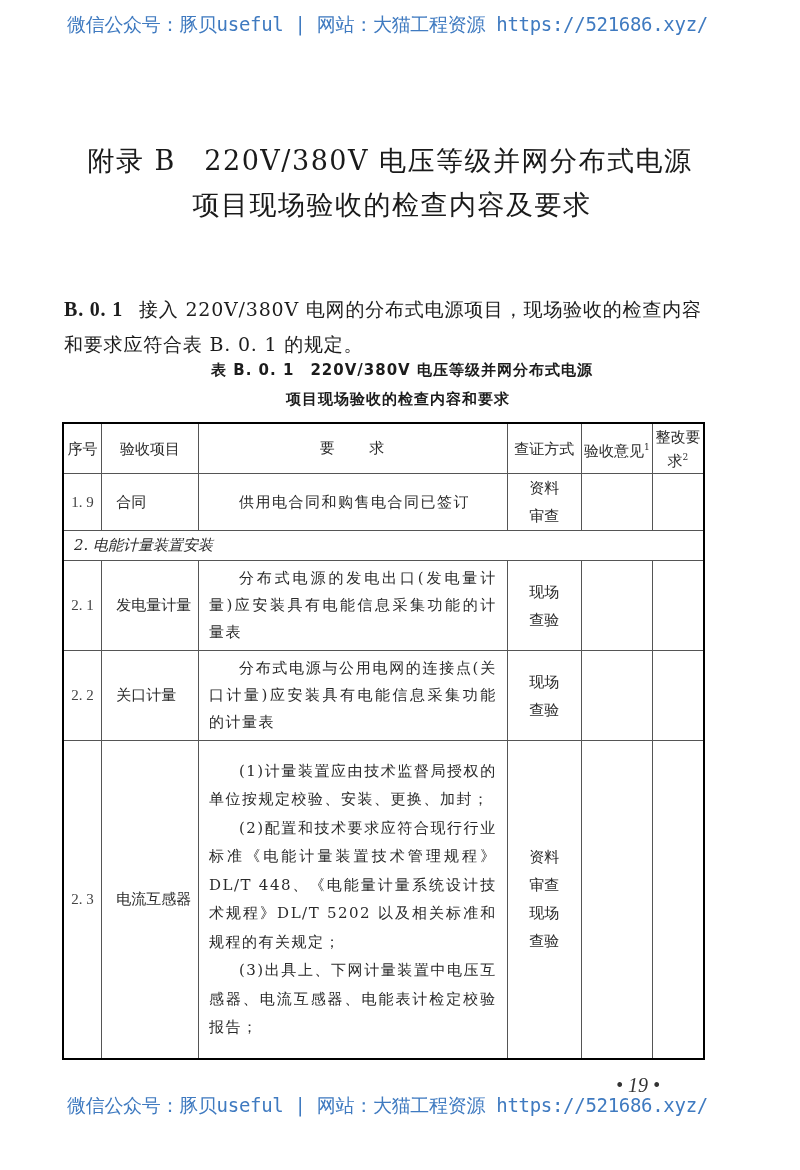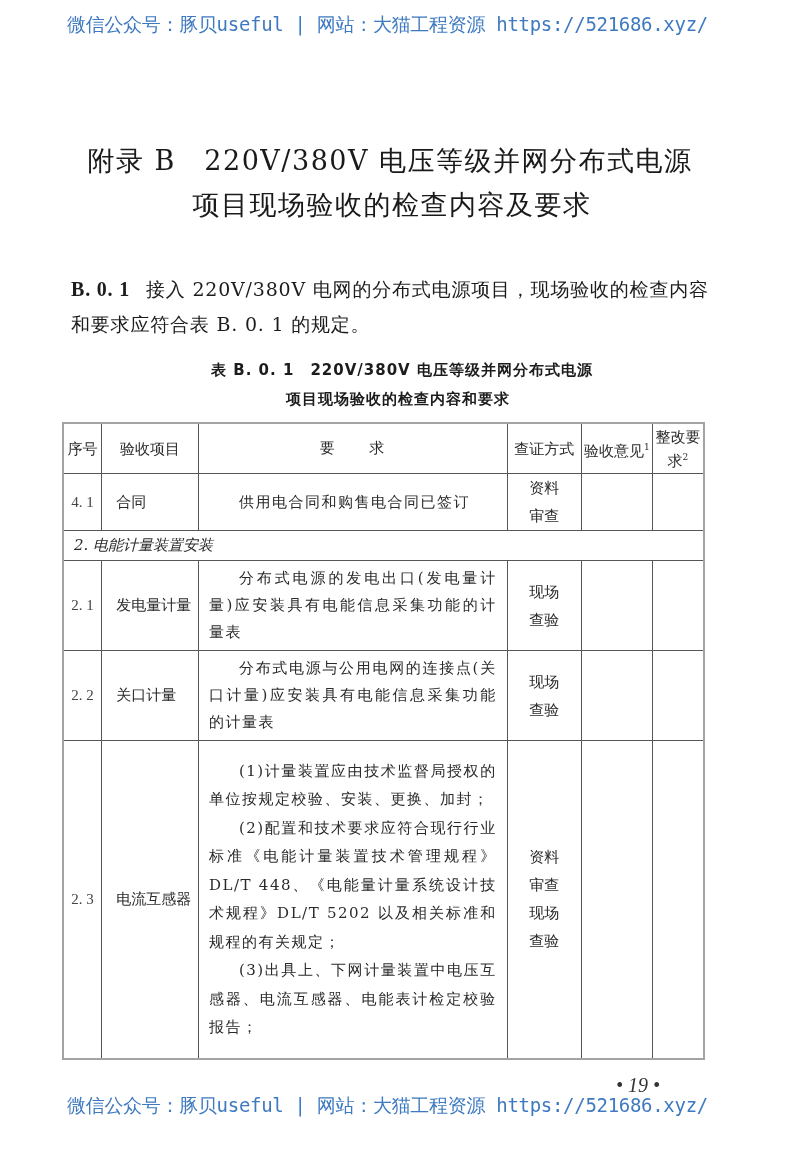--- a/index.html
+++ b/index.html
@@ -27,21 +27,21 @@
   .clause .num { font-weight: bold; margin-right: 16px; font-family: "Liberation Serif", serif; font-size: 20px; }
   .caption {
     position: absolute; left: 0; width: 800px; text-align: center;
     font-family: "DejaVu Sans", sans-serif; font-weight: bold; font-size: 15px; letter-spacing: 1px;
   }
   .caption.c1 { top: 361px; left: 2px; }
   .caption.c2 { top: 390px; left: -2px; }
   table {
     position: absolute; left: 62px; top: 422px; width: 643px;
     border-collapse: collapse; font-size: 15px; color: #2a2a2a;
-    border: 2px solid #a3a3a3;
+    border: 2px solid #000000;
   }
   td, th { border: 1px solid #555; padding: 0; font-weight: normal; }
   th { height: 41px; text-align: center; line-height: 20px; }
   .c-no { width: 39px; text-align: center; font-family: "Liberation Serif", serif; color: #444; }
   .c-item { width: 87px; padding-left: 14px; text-align: left; }
   .c-req { width: 306px; padding: 4px 10px 4px 10px; text-align: justify; line-height: 27px; letter-spacing: 1.5px; }
   .c-method { width: 78px; text-align: center; line-height: 28px; }
   .c-opinion { width: 74px; }
   .c-fix { width: 53px; }
   th.c-item { text-align: center; padding-left: 0; }
@@ -55,40 +55,40 @@
   }
 </style>
 </head>
 <body>
 
 <div class="watermark wm-top">微信公众号：豚贝useful | 网站：大猫工程资源 https://521686.xyz/</div>
 
 <div class="title l1">附录 B　220V/380V 电压等级并网分布式电源</div>
 <div class="title l2">项目现场验收的检查内容及要求</div>
 
-<div class="clause" style="top:272px;margin-left:7px;">
+<div class="clause" style="top:292px;">
   <span class="num">B. 0. 1</span><span>接入 220V/380V 电网的分布式电源项目，现场验收的检查内容和要求应符合表 B. 0. 1 的规定。</span>
 </div>
 
 <div class="caption c1">表 B. 0. 1　220V/380V 电压等级并网分布式电源</div>
 <div class="caption c2">项目现场验收的检查内容和要求</div>
 
 <table>
   <tbody>
       <tr>
     <th class="c-no" style="font-family:'DejaVu Serif',serif;color:#2a2a2a;">序号</th>
     <th class="c-item">验收项目</th>
     <th class="c-req" style="text-align:center;">要　　求</th>
     <th class="c-method">查证方式</th>
     <th class="c-opinion"><span>验收意见</span><sup>1</sup></th>
     <th class="c-fix"><span>整改要求</span><sup>2</sup></th>
   </tr>
 
   <tr style="height:55px;">
-    <td class="c-no">4. 1</td>
+    <td class="c-no">1. 9</td>
     <td class="c-item">合同</td>
     <td class="c-req">
           <span class="indent">供用电合同和购售电合同已签订</span>
         </td>
     <td class="c-method">
           <div>资料</div>
           <div>审查</div>
         </td>
     <td class="c-opinion"></td>
     <td class="c-fix"></td>

